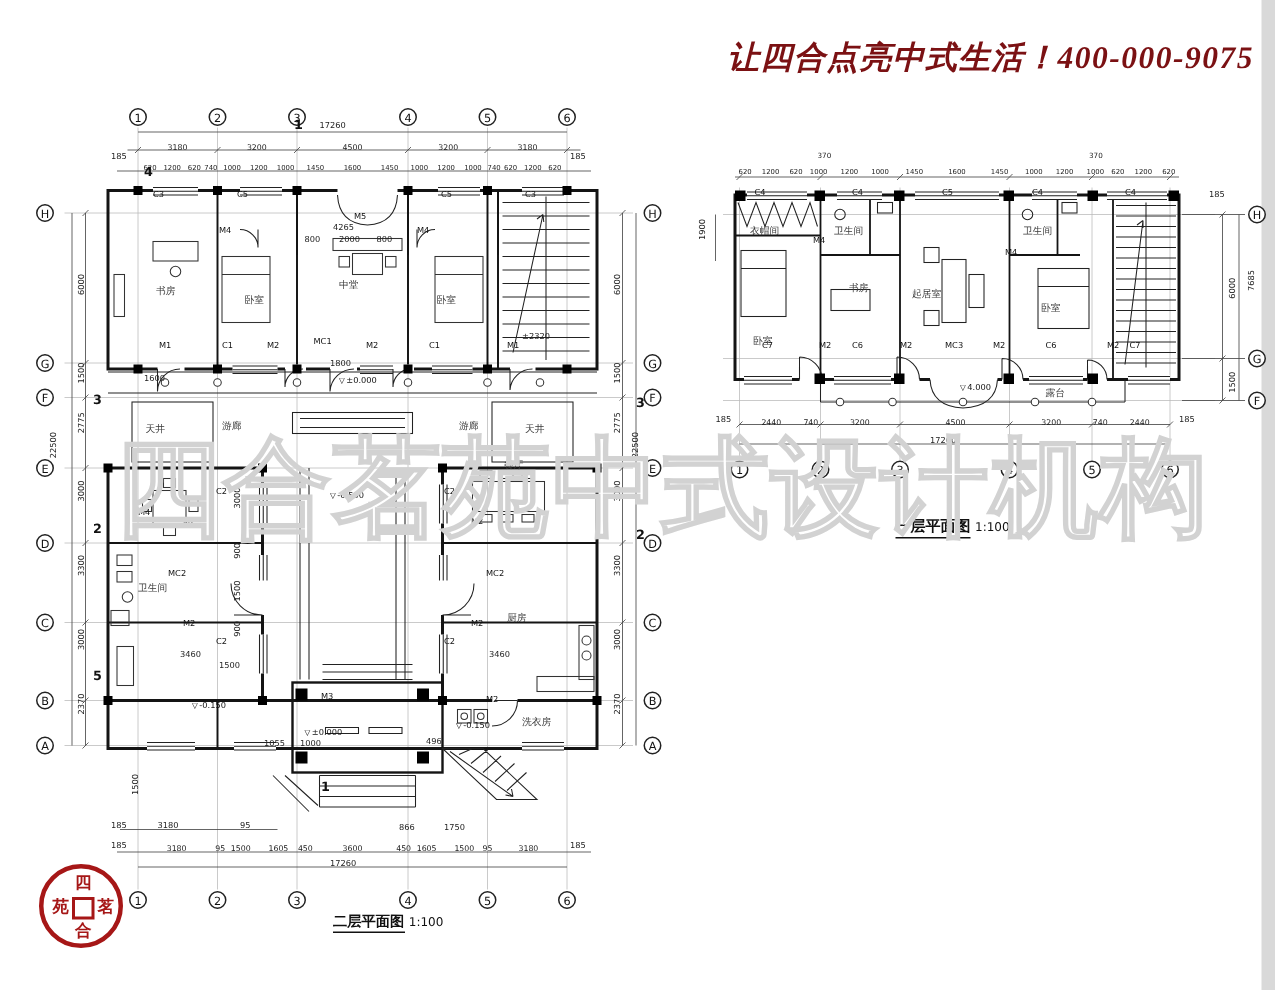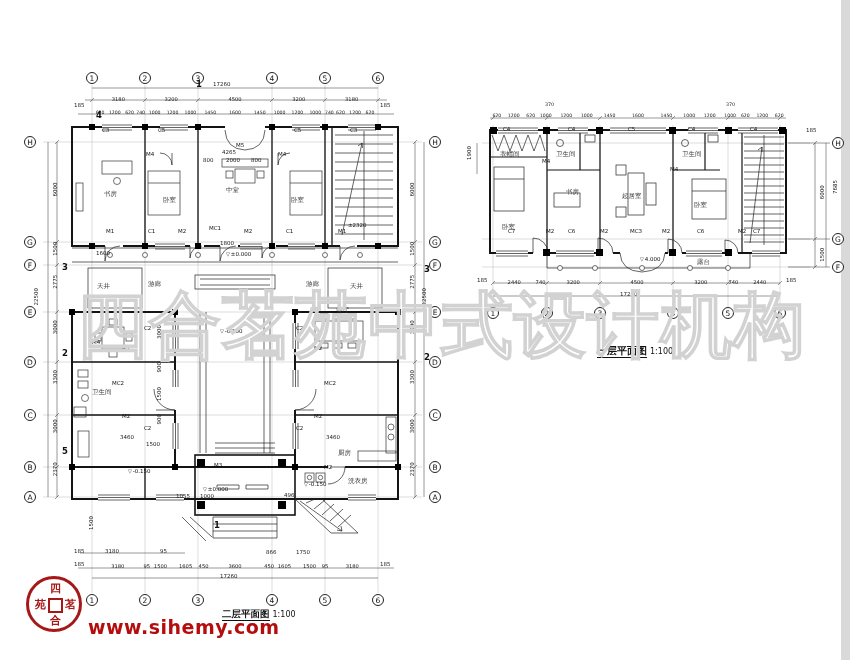--- a/index.html
+++ b/index.html
@@ -41,20 +41,21 @@
   #site{position:absolute;left:88px;top:616px;font-size:19px;font-weight:bold;color:#b50d0d;
         letter-spacing:0.5px;z-index:6;}
   #strip{position:absolute;right:0;top:0;width:9px;height:660px;background:#d9d9d9;z-index:1;}
 </style>
 </head>
 <body>
 
 <div id="sheet">
 <div id="strip"></div>
 
+<div class="hdr">让四合点亮中式生活！400-000-9075</div>
 
 <svg style="left:10px;top:65px" width="460" height="575" viewBox="0 0 460 575">
  <g stroke="#b8b8b8" stroke-width="0.5" fill="none">
   <path d="M82 20V528M135 20V528M188 20V528M262 20V528M315 20V528M368 20V528M33 77H412M33 177H412M33 200H412M33 247H412M33 297H412M33 350H412M33 402H412M33 432H412"></path>
  </g>
  <g stroke="#444" stroke-width="0.55" fill="none">
   <path d="M82 23H368M75 35H377M68 49H384M70 488H175M68 503H384M82 513H368M47 77V432M38 77V432M405 77V432M414 77V432"></path>
   <path d="M80 37l4 -4M133 37l4 -4M186 37l4 -4M260 37l4 -4M313 37l4 -4M366 37l4 -4M45 79l4 -4M45 179l4 -4M45 202l4 -4M45 249l4 -4M45 299l4 -4M45 352l4 -4M45 404l4 -4M45 434l4 -4M403 79l4 -4M403 179l4 -4M403 202l4 -4M403 249l4 -4M403 299l4 -4M403 352l4 -4M403 404l4 -4M403 434l4 -4"></path>
  </g>
  <g stroke="#141414" stroke-width="2" fill="none">
@@ -383,21 +384,21 @@
 <div class="room" style="left:104px;top:190px">书房</div>
 <div class="room" style="left:163px;top:196px">卧室</div>
 <div class="room" style="left:226px;top:186px">中堂</div>
 <div class="room" style="left:291px;top:196px">卧室</div>
 <div class="room" style="left:97px;top:282px">天井</div>
 <div class="room" style="left:350px;top:282px">天井</div>
 <div class="room" style="left:148px;top:280px">游廊</div>
 <div class="room" style="left:306px;top:280px">游廊</div>
 <div class="room" style="left:92px;top:388px">卫生间</div>
 <div class="room" style="left:336px;top:306px">餐厅</div>
-<div class="room" style="left:338px;top:449px">厨房</div>
+<div class="room" style="left:338px;top:408px">厨房</div>
 <div class="room" style="left:348px;top:477px">洗衣房</div>
 
 <div class="lvl" style="left:226px;top:251px">±0.000</div>
 <div class="lvl" style="left:203px;top:486px">±0.000</div>
 <div class="lvl" style="left:304px;top:481px">-0.150</div>
 <div class="lvl" style="left:128px;top:468px">-0.150</div>
 <div class="lvl" style="left:220px;top:328px">-0.500</div>
 <div class="dim" style="left:348px;top:222px">±2320</div>
 
 <div class="tag" style="left:102px;top:127px">C3</div>
@@ -487,21 +488,21 @@
 <div class="dim" style="left:786px;top:277px">185</div>
 <div class="dim" style="left:806px;top:127px">185</div>
 <div class="dim" style="left:620px;top:291px">17260</div>
 <div class="vtext" style="left:832px;top:180px">7685</div>
 <div class="vtext" style="left:466px;top:146px">1900</div>
 
 <div class="room" style="left:502px;top:223px">卧室</div>
 <div class="room" style="left:500px;top:150px">衣帽间</div>
 <div class="room" style="left:556px;top:150px">卫生间</div>
 <div class="room" style="left:566px;top:188px">书房</div>
-<div class="room" style="left:622px;top:192px">起居室</div>
+<div class="room" style="left:608px;top:192px">起居室</div>
 <div class="room" style="left:694px;top:201px">卧室</div>
 <div class="room" style="left:682px;top:150px">卫生间</div>
 <div class="room" style="left:697px;top:258px">露台</div>
 <div class="lvl" style="left:640px;top:256px">4.000</div>
 
 <div class="tag" style="left:503px;top:126px">C4</div>
 <div class="tag" style="left:568px;top:126px">C4</div>
 <div class="tag" style="left:628px;top:126px">C5</div>
 <div class="tag" style="left:688px;top:126px">C4</div>
 <div class="tag" style="left:750px;top:126px">C4</div>
@@ -523,15 +524,14 @@
 
 <div class="wm">四合茗苑中式设计机构</div>
 
 <div id="seal">
  <span class="c" style="left:21px;top:2px">四</span>
  <span class="c" style="left:36px;top:18px">茗</span>
  <span class="c" style="left:21px;top:34px">合</span>
  <span class="c" style="left:6px;top:18px">苑</span>
  <span class="sq"></span>
 </div>
-<div id="site">www.sihemy.com</div>
 
 </div>
 
 </body></html>

